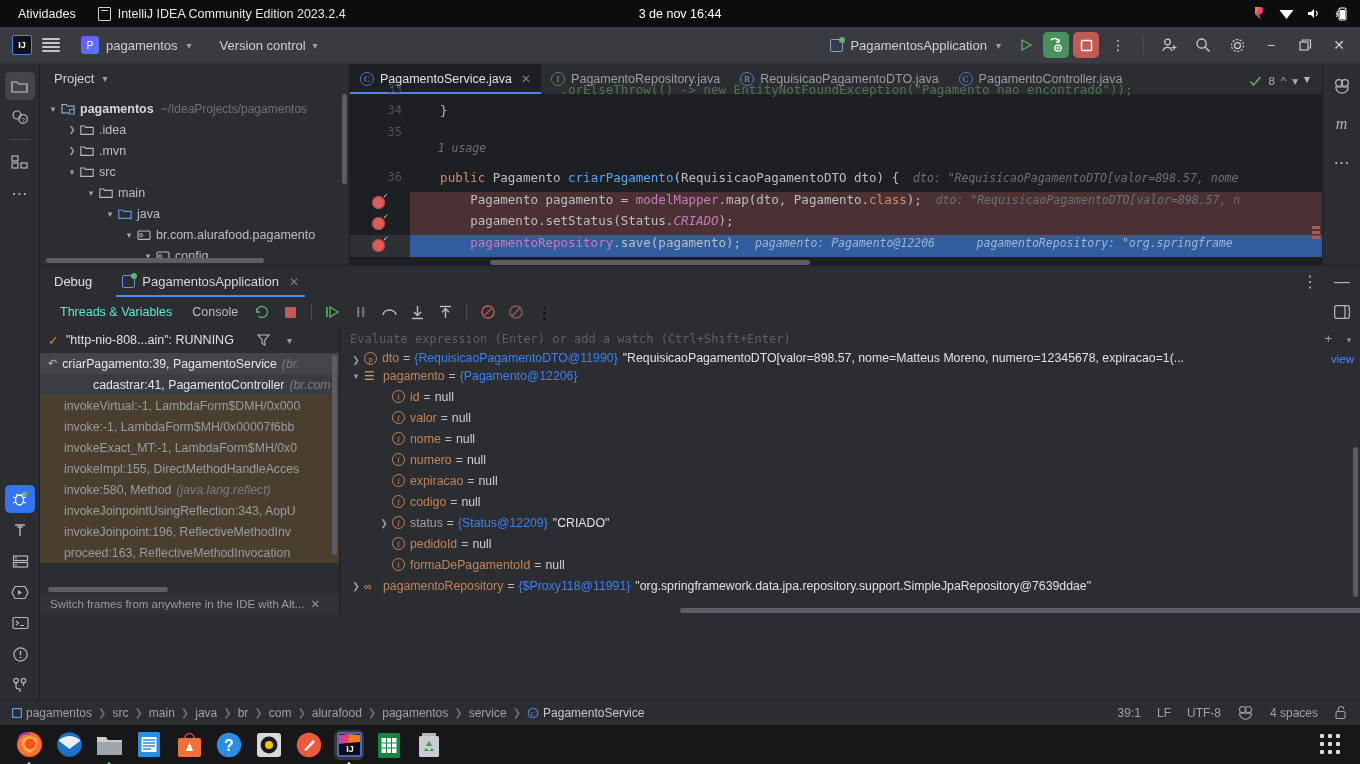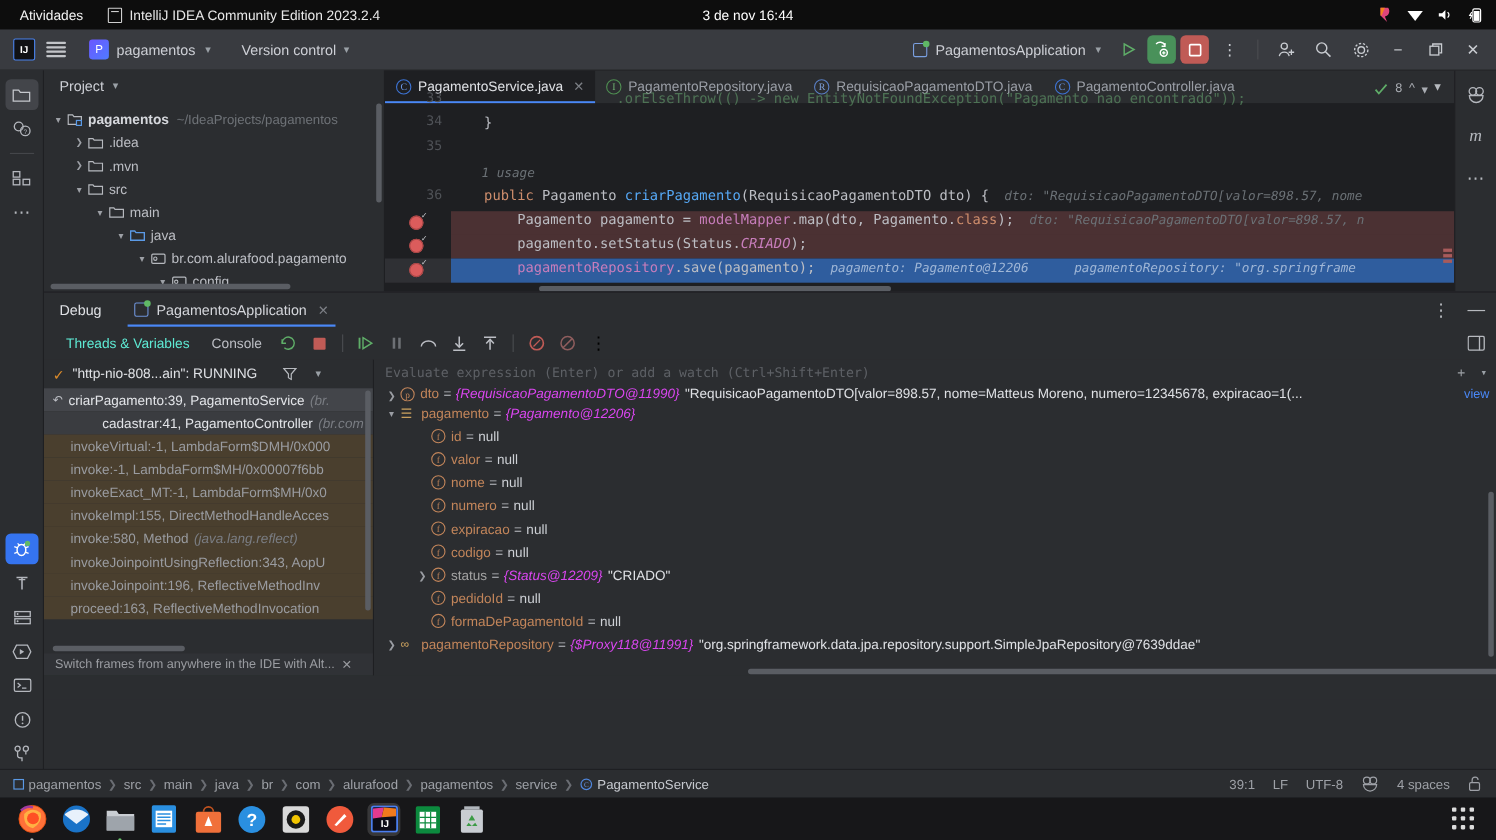--- a/index.html
+++ b/index.html
@@ -217,21 +217,21 @@
   .fico {
     width:13px;height:13px;border-radius:50%;border:1.3px solid #c2855a; color:#c2855a;
     font-size:8.5px; display:flex;align-items:center;justify-content:center; margin-right:5px; flex:0 0 13px;
     font-family:"Liberation Serif", serif;
   }
   .oico { width:14px; margin-right:5px; color:#c9a05e; font-size:12px; display:flex; align-items:center; flex:0 0 14px;}
   .vname { color:#c2855a; }
   .vname.blue { color:#a3a3a3; }
   .veq { color:#bcbec4; margin: 0 4px; }
   .vnull { color:#cdd0d5; }
-  .vref { color:#d946ef;font-style:italic; }
+  .vref { color:#3b82f6; }
   .vstr { color:#dfe1e5; }
   .vars-hscroll { position:absolute; left:340px; bottom:1px; width:730px; height:5px; background:#5a5d63; border-radius:3px;}
   .vars-vscroll { position:absolute; right:2px; top:120px; width:5px; height:150px; background:#5a5d63;border-radius:3px;}
   .view-link { color:#4a88f7; font-size:11.5px; }
 
   
   .statusbar {
     position:absolute; bottom:0; left:0; width:1360px; height:26px; background:#2b2d30;
     display:flex; align-items:center; border-top:1px solid #1e1f22;
   }
@@ -592,21 +592,21 @@
                     <path d="M6.6,12.8 a1.5,1.5 0 0 0 2.8,0" stroke="#b6b9be" fill="none" stroke-width="1.1"></path>
                   </svg>
                 <i style="position:absolute;right:-1px;top:0;width:5px;height:5px;border-radius:50%;background:#4a88f7;display:block;"></i>
               </span>
             </div>
 
             <div class="code-area" id="code-area">
                 <div class="codeline" style="top: -12px;"><span class="lnum">33</span><span class="ctext" style="left: 0px; padding-left: 60px;"><span class="str" style="opacity:.55">                    .orElseThrow(() -&gt; new EntityNotFoundException("Pagamento nao encontrado"));</span></span></div>
                 <div class="codeline" style="top: 9px;"><span class="lnum">34</span><span class="ctext" style="left: 0px; padding-left: 60px;"><span class="t">    }</span></span></div>
                 <div class="codeline" style="top: 31px;"><span class="lnum">35</span><span class="ctext" style="left: 0px; padding-left: 60px;"></span></div>
-                <div class="codeline" style="top: 55px; padding-left: 12px;"><span class="ctext" style="left: 0px; padding-left: 60px;"><span class="hint" style="font-size:11.5px;">    1 usage</span></span></div>
+                <div class="codeline" style="top: 46px; padding-left: 12px;"><span class="ctext" style="left: 0px; padding-left: 60px;"><span class="hint" style="font-size:11.5px;">    1 usage</span></span></div>
                 <div style="position: absolute; left: 60px; right: 0px; height: 21.5px; top: 76px; background: transparent;"></div>
                 <div class="codeline" style="top: 76px;"><span class="lnum">36</span><span class="ctext" style="left: 0px; padding-left: 60px;"><span class="k">    public </span><span class="t">Pagamento </span><span class="blueid">criarPagamento</span><span class="t">(RequisicaoPagamentoDTO dto) {</span><span class="hint">  dto: "RequisicaoPagamentoDTO[valor=898.57, nome</span></span></div>
                 <div style="position: absolute; left: 60px; right: 0px; height: 21.5px; top: 98px; background: rgb(75, 49, 51);"></div>
                 <div class="codeline" style="top: 98px;"><span class="bp"></span><span class="ctext" style="left: 0px; padding-left: 60px;"><span class="t">        Pagamento pagamento = </span><span class="fld">modelMapper</span><span class="t">.map(dto, Pagamento.</span><span class="k">class</span><span class="t">);</span><span class="hint">  dto: "RequisicaoPagamentoDTO[valor=898.57, n</span></span></div>
                 <div style="position: absolute; left: 60px; right: 0px; height: 21.5px; top: 119px; background: rgb(75, 49, 51);"></div>
                 <div class="codeline" style="top: 119px;"><span class="bp"></span><span class="ctext" style="left: 0px; padding-left: 60px;"><span class="t">        pagamento.setStatus(Status.</span><span class="stat">CRIADO</span><span class="t">);</span></span></div>
                 <div style="position: absolute; left: 60px; right: 0px; height: 21.5px; top: 141px; background: rgb(47, 93, 158);"></div>
                 <div style="position: absolute; left: 0px; width: 60px; height: 21.5px; top: 141px; background: rgb(47, 48, 52);"></div>
                 <div class="codeline" style="top: 141px;"><span class="bp"></span><span class="ctext" style="left: 0px; padding-left: 60px;"><span class="fld">        pagamentoRepository</span><span class="t">.save(pagamento);</span><span class="hint" style="color:#9fb6d6">  pagamento: Pagamento@12206      pagamentoRepository: "org.springframe</span></span></div>
                 <div style="position: absolute; left: 60px; right: 0px; height: 21.5px; top: 185px; background: rgb(75, 49, 51);"></div>

